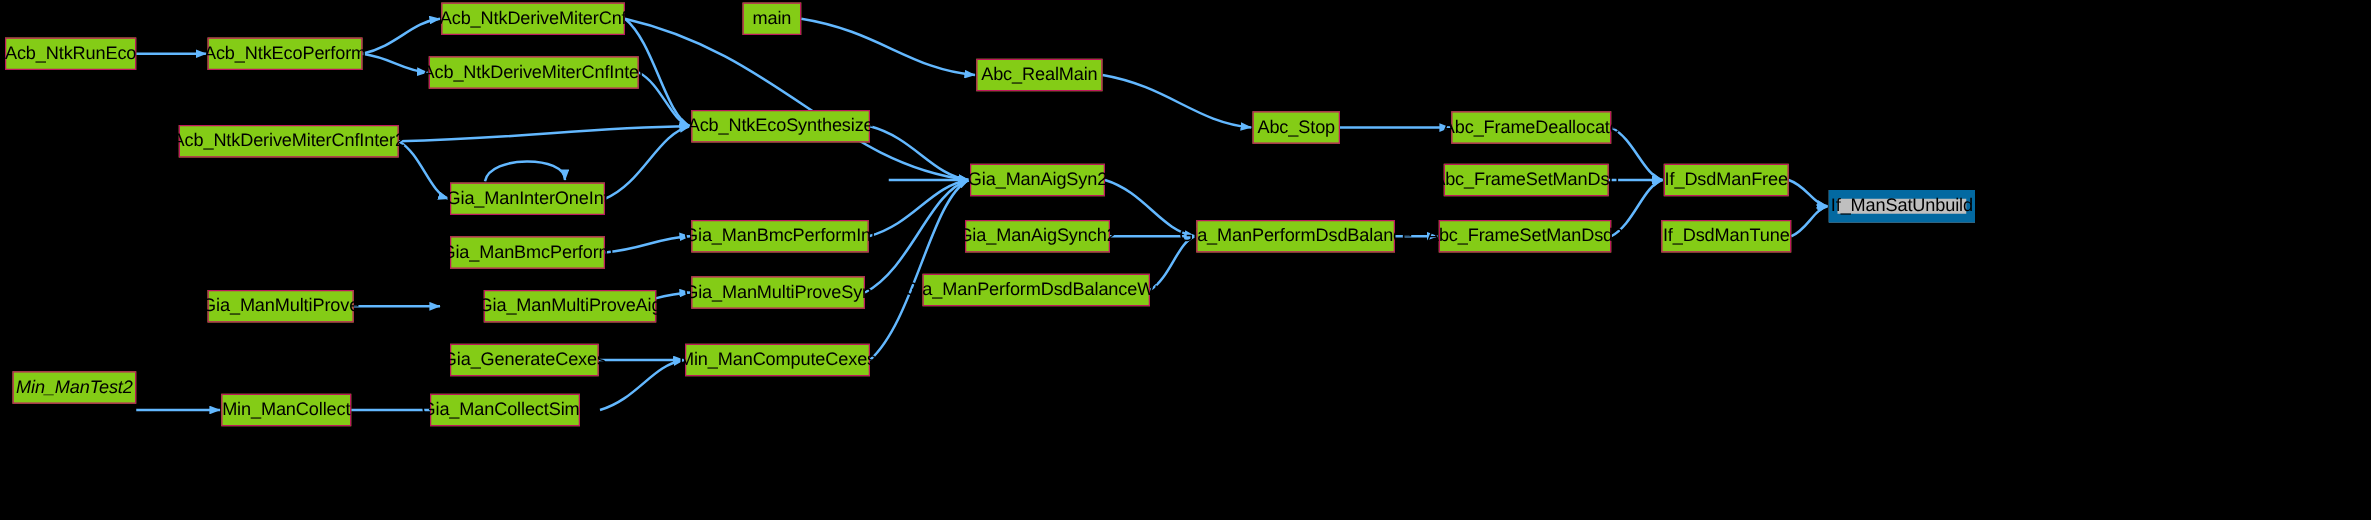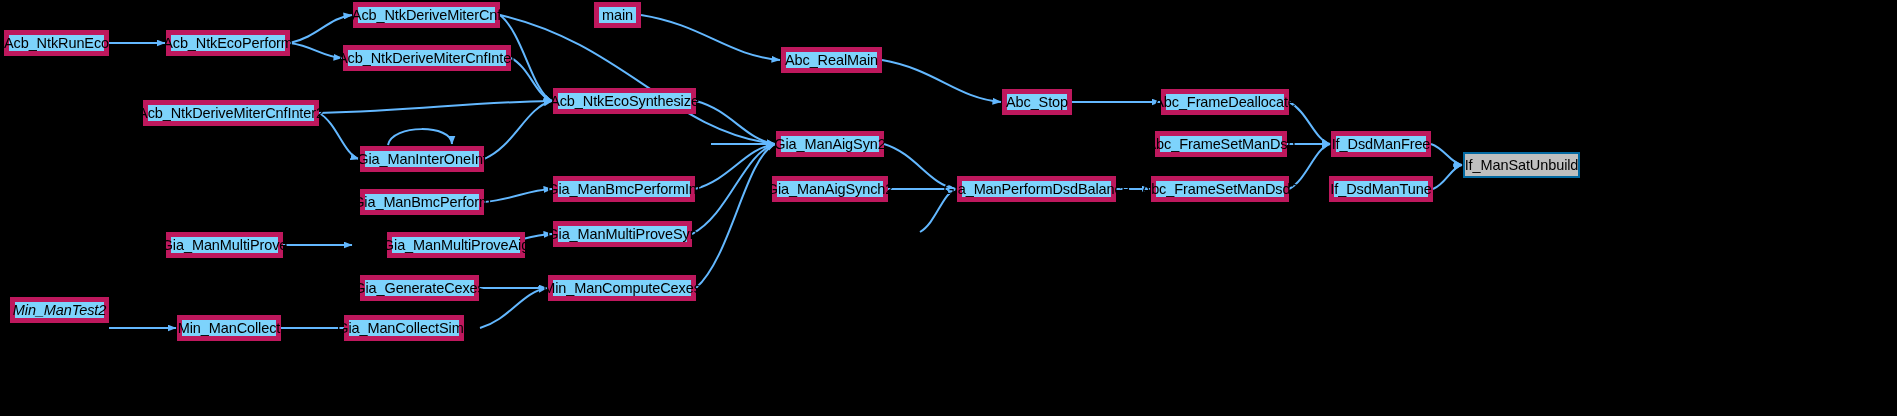--- a/index.html
+++ b/index.html
@@ -19,37 +19,37 @@
     position: absolute;
     left: 0;
     top: 0;
     width: 1897px;
     height: 416px;
     pointer-events: none;
   }
   .node {
     position: absolute;
     box-sizing: border-box;
-    background: #7dd3fc;
-    border: 5px solid #be185d;
+    background: #84cc16;
+    border: 1px solid #be185d;
     color: #000000;
     font-size: 14.5px;
     line-height: 1;
     white-space: nowrap;
     display: flex;
     align-items: center;
     justify-content: center;
     padding: 0 7px;
     height: 26px;
     z-index: 5;
     letter-spacing: -0.1px;
   }
   .node.highlight {
     background: #bfbfbf;
-    border: 2px solid #0369a1;
+    border: 7px solid #0369a1;
   }
   .node-label {
     display: block;
     pointer-events: none;
   }
 </style>
 </head>
 <body>
 
 <div id="graph">
@@ -150,20 +150,23 @@
     </div>
     <div class="node" style="left: 781px; top: 47px; width: 101px;">
       <span class="node-label">Abc_RealMain</span>
     </div>
     <div class="node" style="left: 776px; top: 131px; width: 108px;">
       <span class="node-label">Gia_ManAigSyn2</span>
     </div>
     <div class="node" style="left: 772px; top: 176px; width: 116px;">
       <span class="node-label">Gia_ManAigSynch2</span>
     </div>
+    <div class="node" style="left: 738px; top: 219px; width: 182px;">
+      <span class="node-label">Gia_ManPerformDsdBalanceWin</span>
+    </div>
     <div class="node" style="left: 1002px; top: 89px; width: 70px;">
       <span class="node-label">Abc_Stop</span>
     </div>
     <div class="node" style="left: 957px; top: 176px; width: 159px;">
       <span class="node-label">Gia_ManPerformDsdBalance</span>
     </div>
     <div class="node" style="left: 1161px; top: 89px; width: 128px;">
       <span class="node-label">Abc_FrameDeallocate</span>
     </div>
     <div class="node" style="left: 1155px; top: 131px; width: 132px;">

